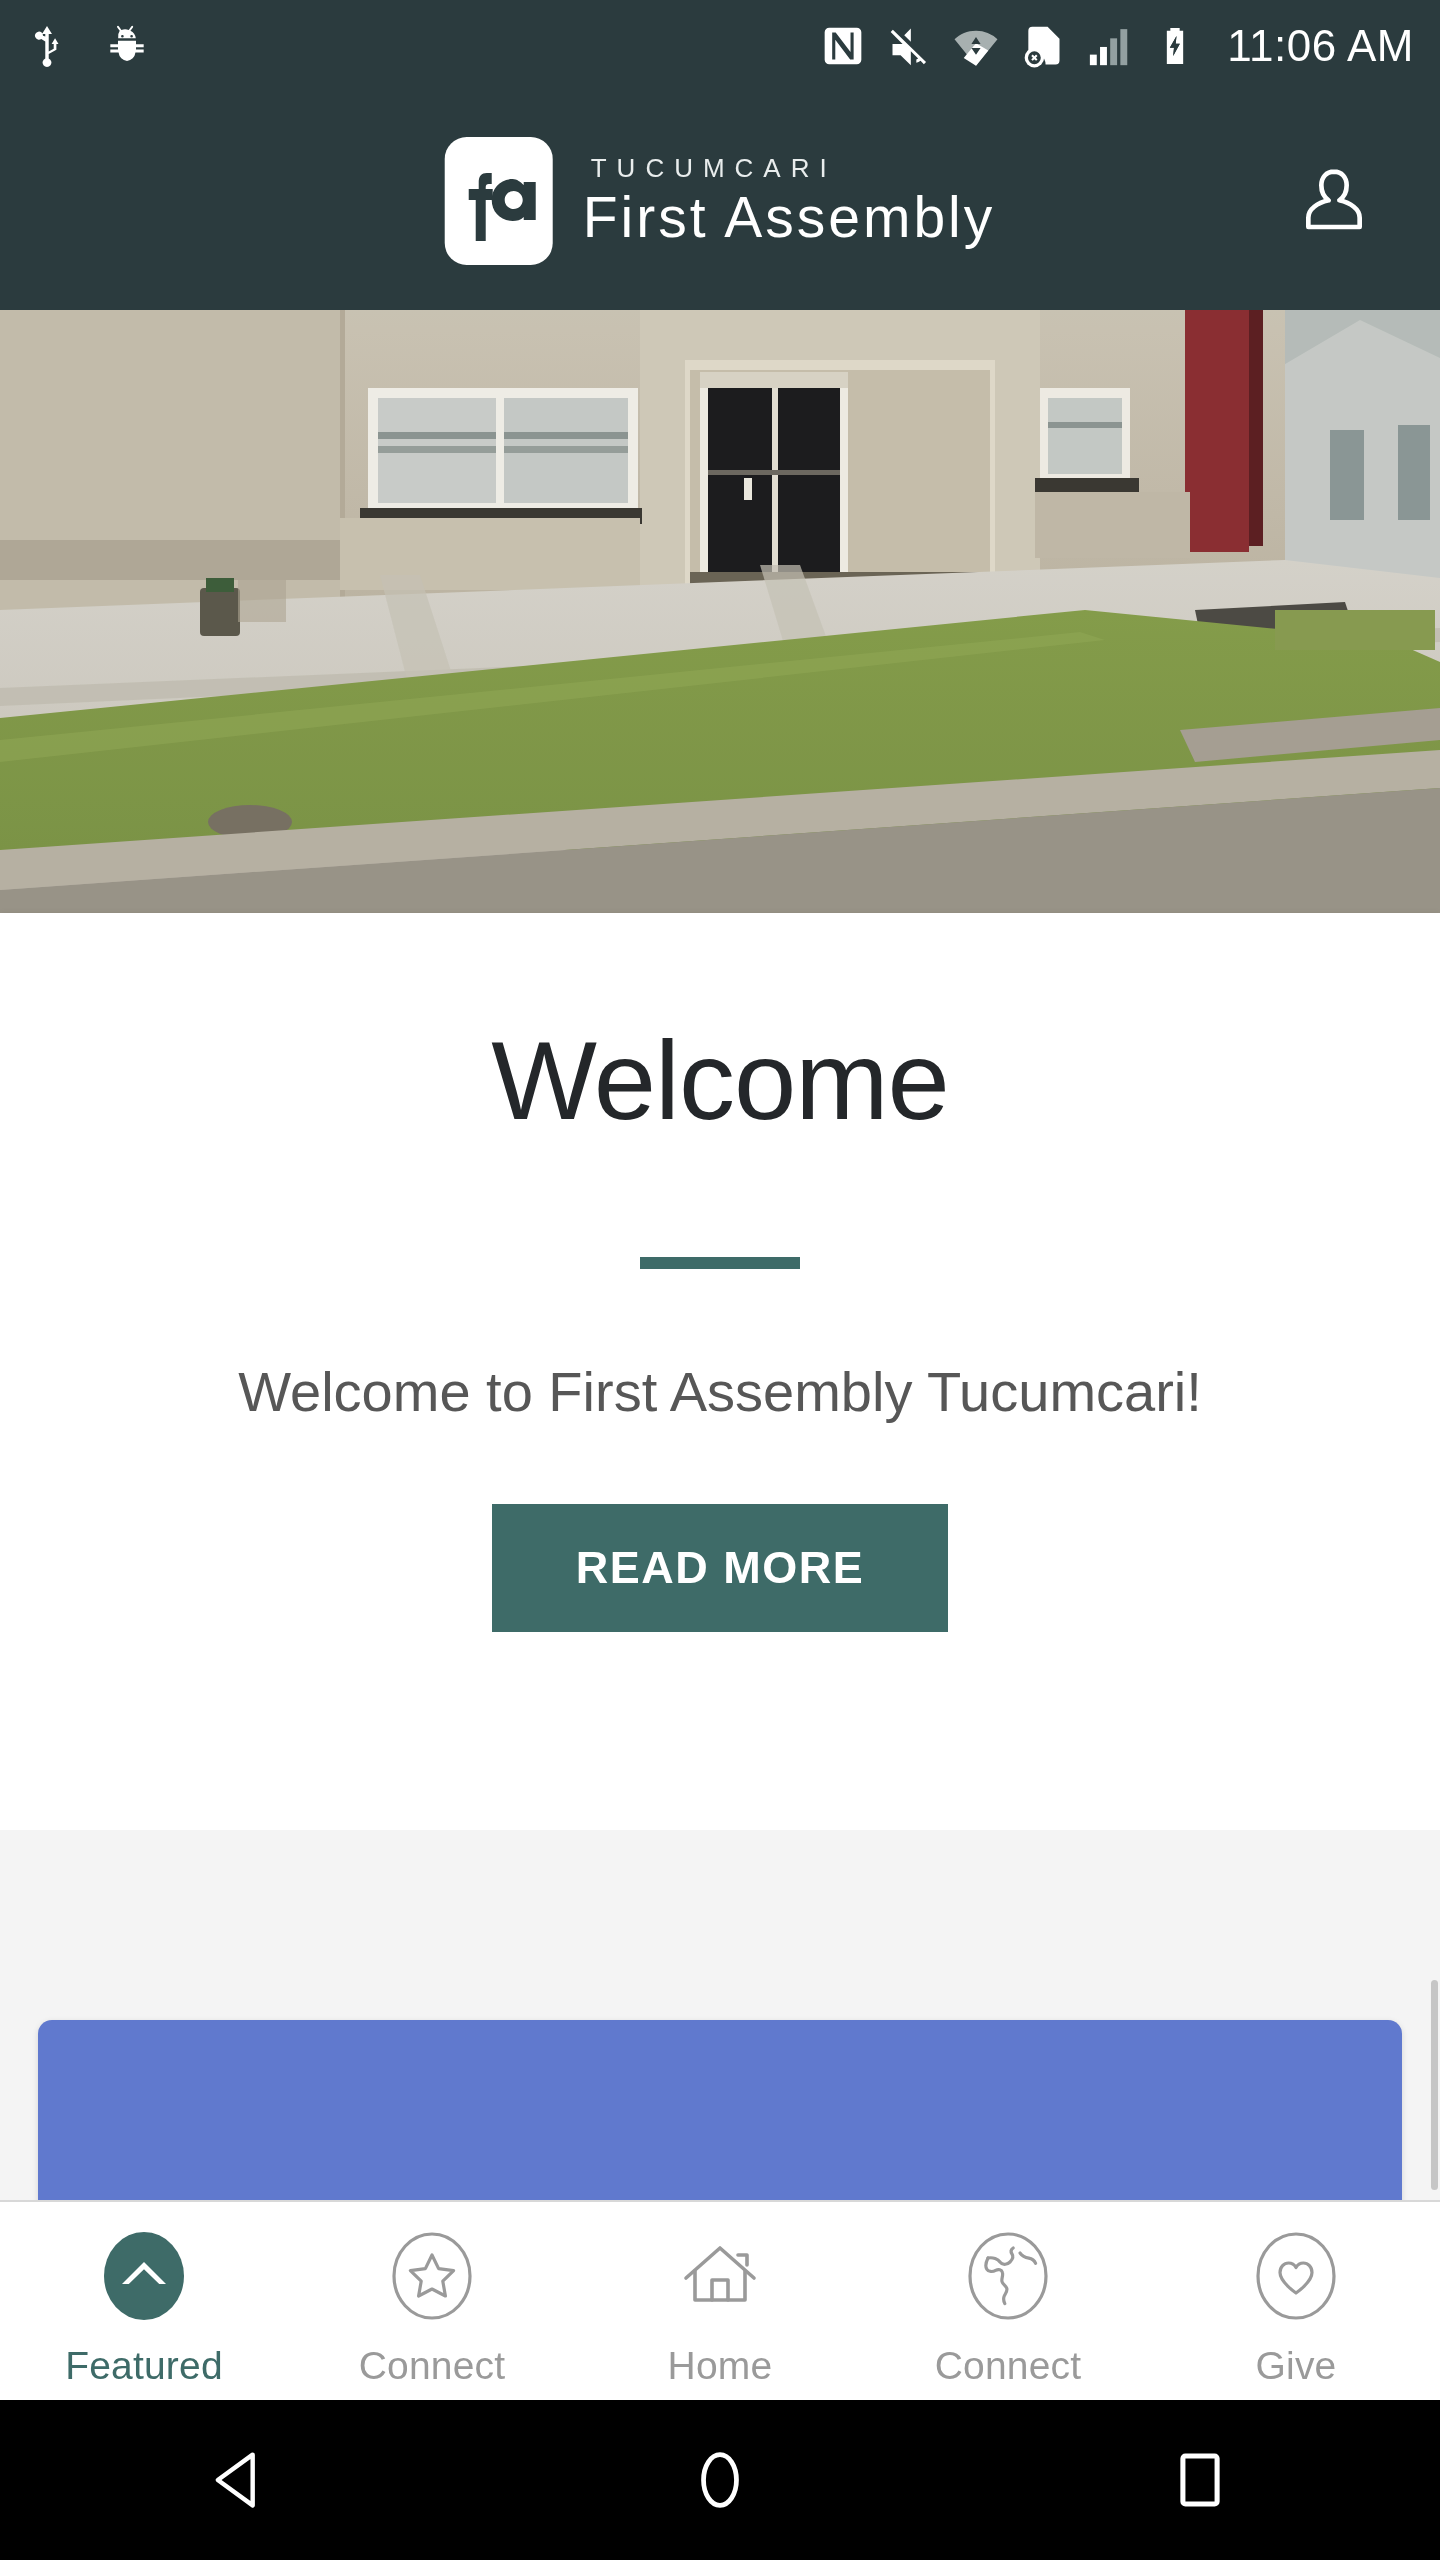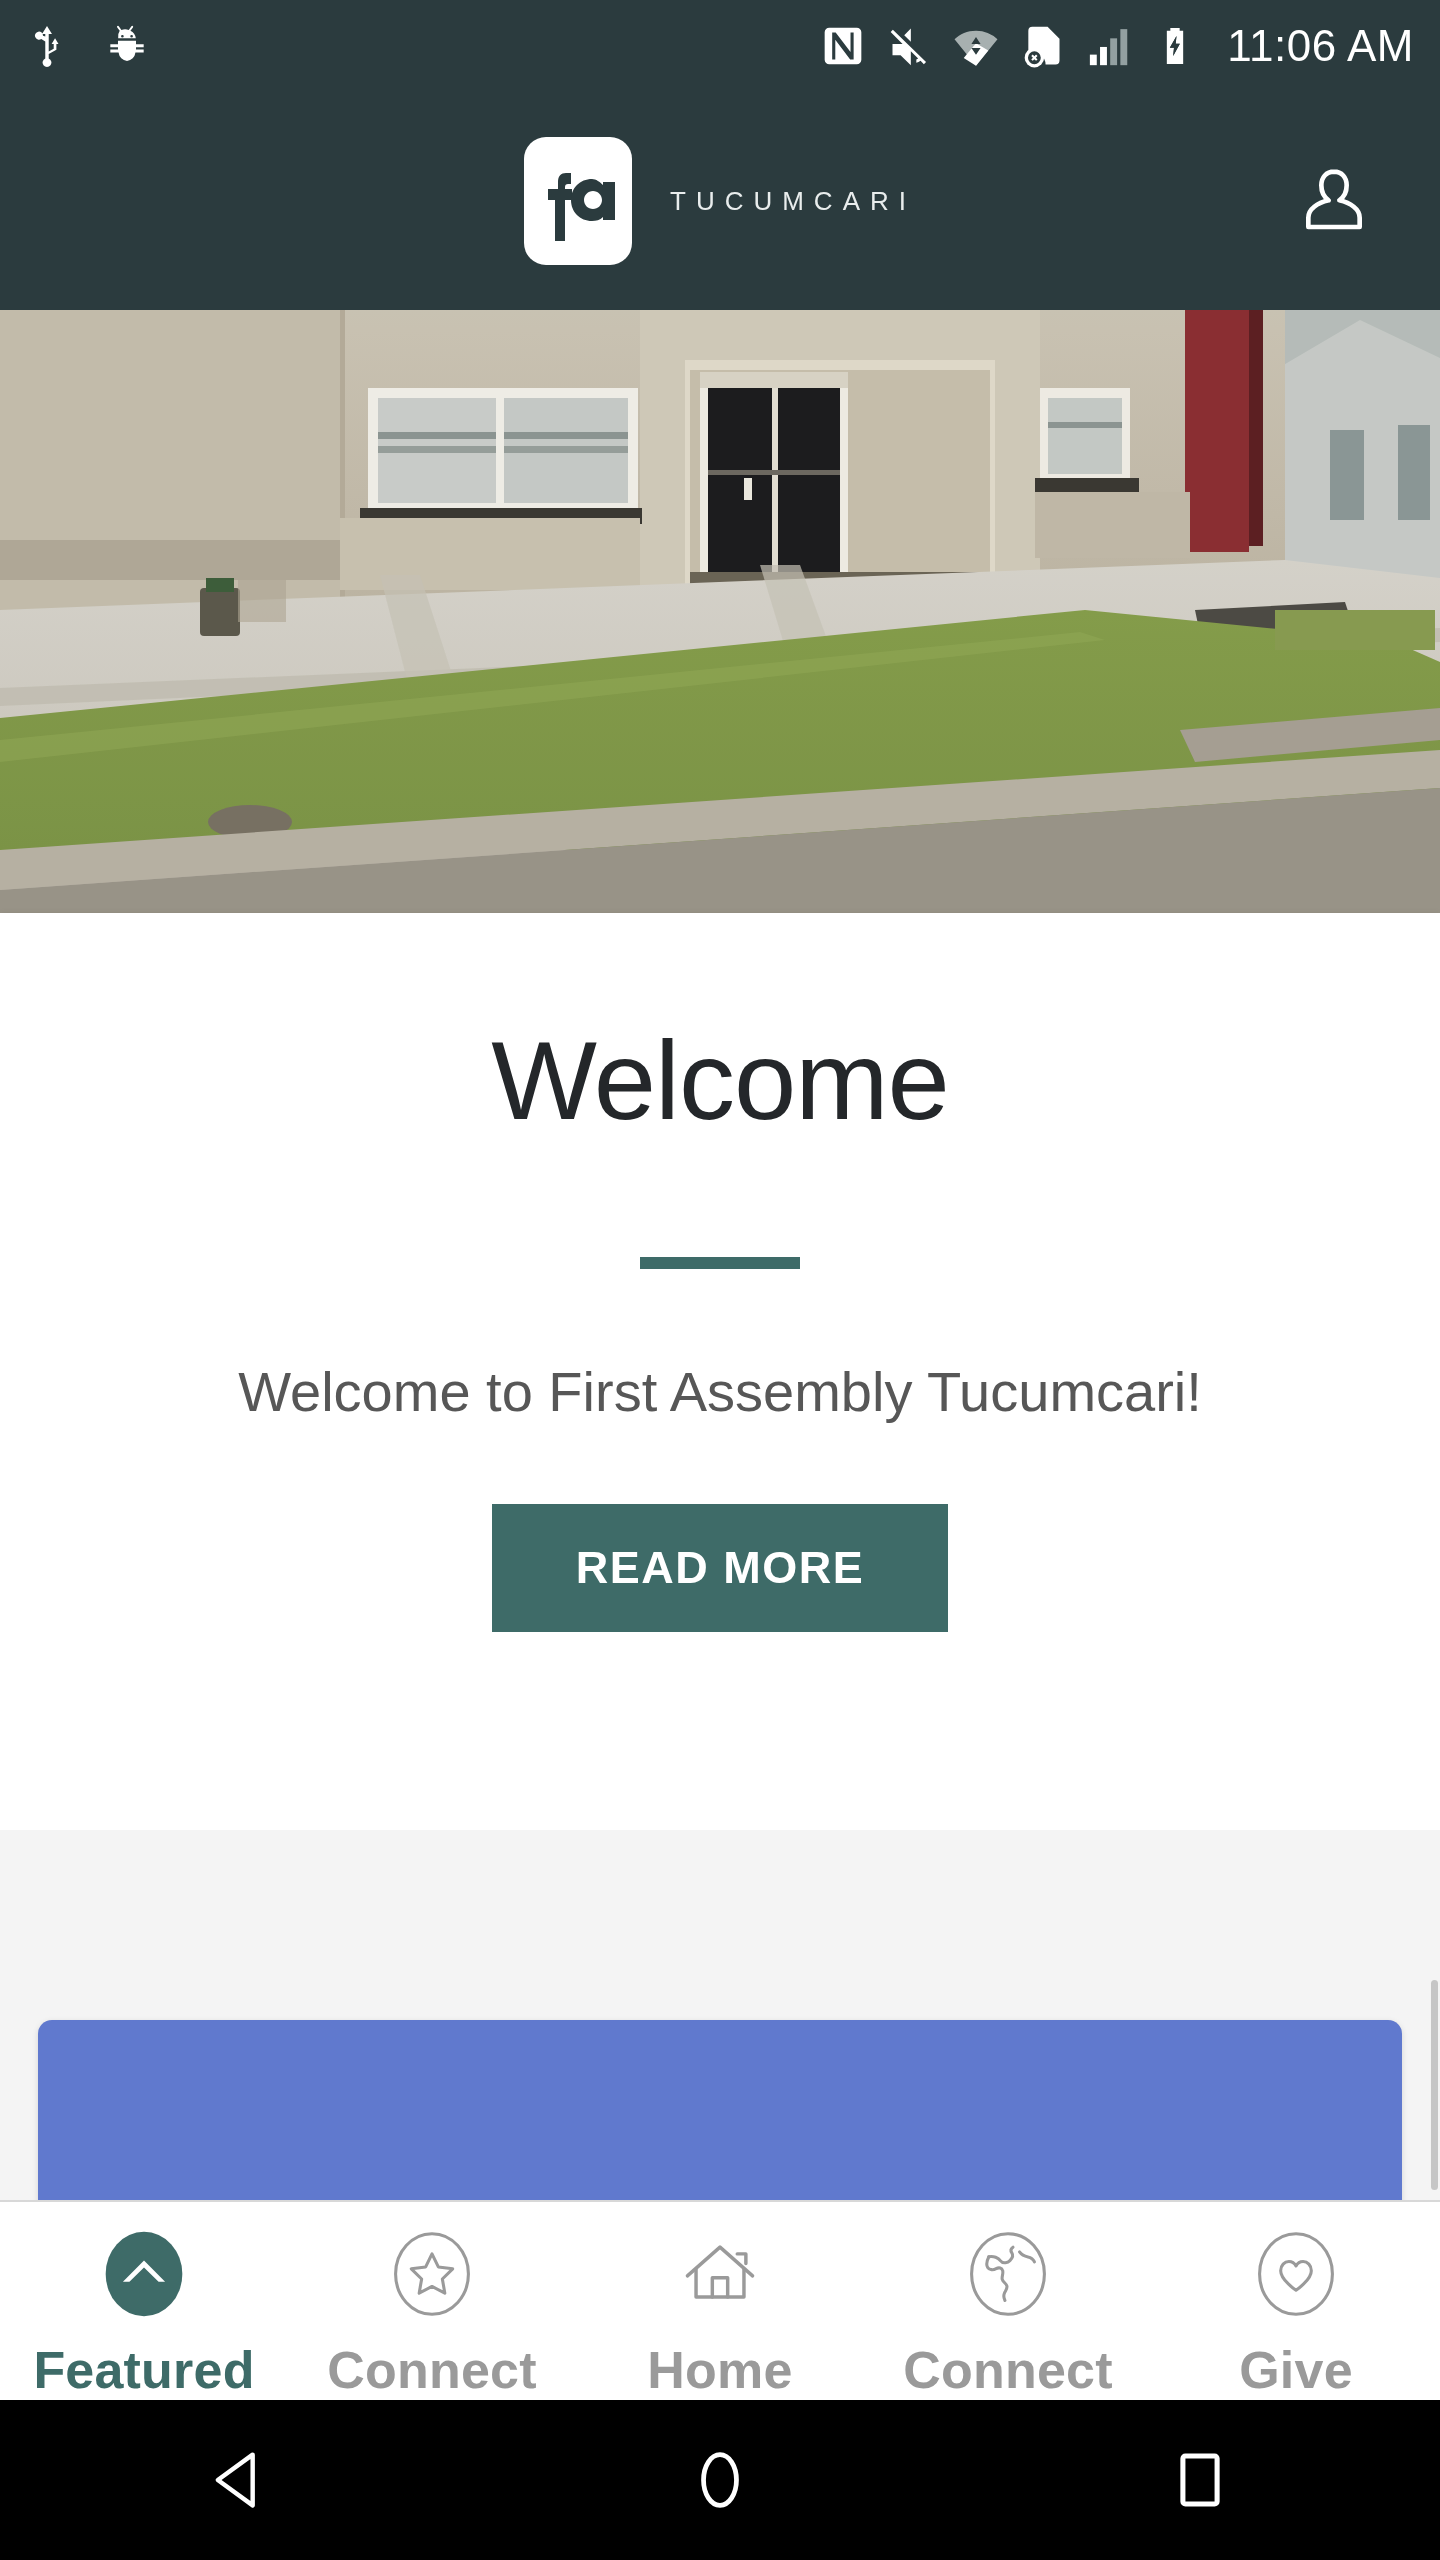--- a/index.html
+++ b/index.html
@@ -110,22 +110,22 @@
     position:absolute; top:2200px; left:0; width:1440px; height:200px;
     background:#ffffff; display:flex; border-top:2px solid #d8d8d8;
   }
   .tab{
     flex:1; display:flex; flex-direction:column;
     align-items:center; justify-content:flex-start;
     padding-top:26px; cursor:pointer;
   }
   .tab-icon{ width:96px; height:96px; display:block; }
   .tab-label{
-    margin-top:20px; font-size:52px; color:#9a9a9a;
-    font-weight:700; letter-spacing:0.2px;
+    margin-top:20px; font-size:39px; color:#9a9a9a;
+    font-weight:400; letter-spacing:0.2px;
   }
   .tab.active .tab-label{ color:#3e6b68; }
 
   
   .androidnav{
     position:absolute; top:2400px; left:0; width:1440px; height:160px;
     background:#000000; display:flex; align-items:center; justify-content:space-around;
   }
   .nav-btn{ width:160px; height:160px; display:flex; align-items:center; justify-content:center; cursor:pointer; }
 </style>
@@ -180,20 +180,21 @@
       <div class="logo-mark">
         <svg width="88" height="104" viewBox="0 0 88 104">
           <g fill="#2b3b3e">
             <path d="M14 40h10v-7c0-6 3-9 8-9h5v11h-3c-2 0-3 1-3 3v2h7v11h-7v41H21V51H14z"></path>
             <path d="M58 30c-12 0-21 9-21 21s9 21 21 21c4 0 8-1 11-4v3h12V33H69v3c-3-3-7-6-11-6zm1 12c5 0 9 4 9 9s-4 9-9 9-9-4-9-9 4-9 9-9z"></path>
           </g>
         </svg>
       </div>
       <div class="brand-text">
         <div class="brand-sup">TUCUMCARI</div>
+        <div class="brand-main">First Assembly</div>
       </div>
     </div>
     <div class="profile-btn">
       <svg width="80" height="80" viewBox="0 0 24 24" fill="none" stroke="#ffffff" stroke-width="1.4" stroke-linecap="round" stroke-linejoin="round">
         <path d="M12 3.2c-2.3 0-3.8 1.7-3.8 4.1 0 2 1 3.7 2.2 4.5-3.4.8-6.1 2.6-6.1 5.2v2.8h15.4V17c0-2.6-2.7-4.4-6.1-5.2 1.2-.8 2.2-2.5 2.2-4.5 0-2.4-1.5-4.1-3.8-4.1z"></path>
       </svg>
     </div>
   </div>
 
   <div class="hero">

